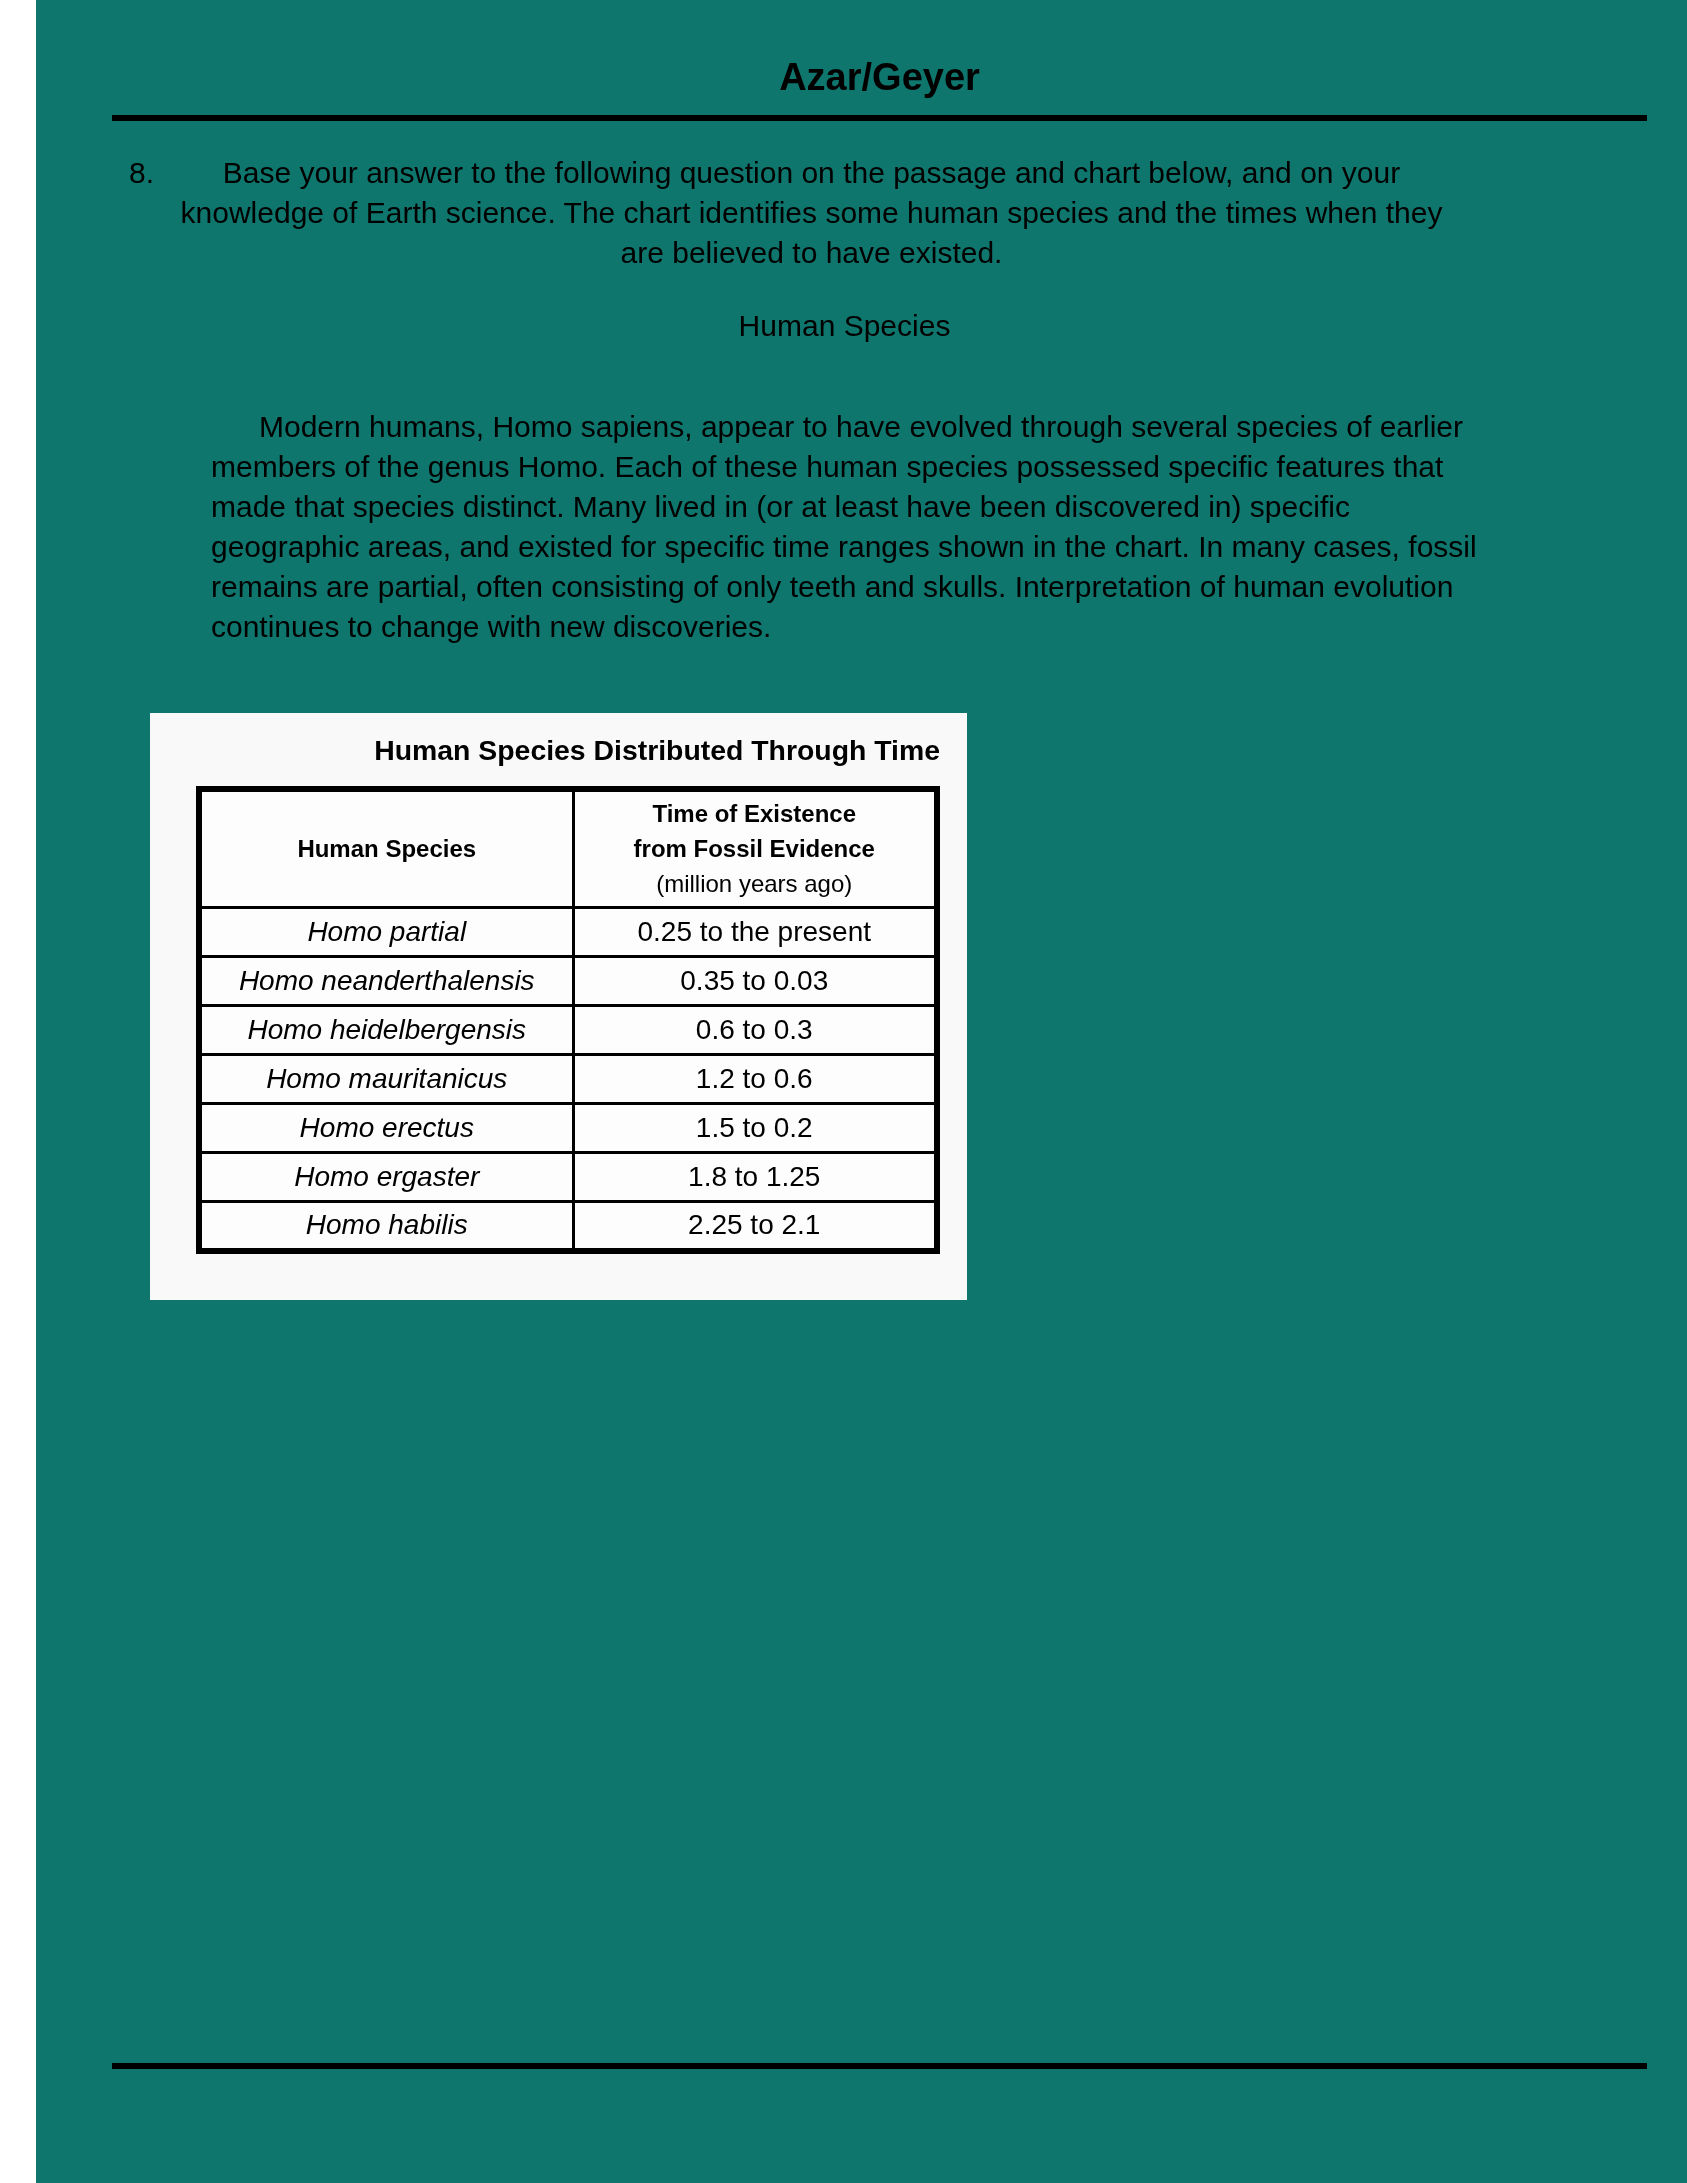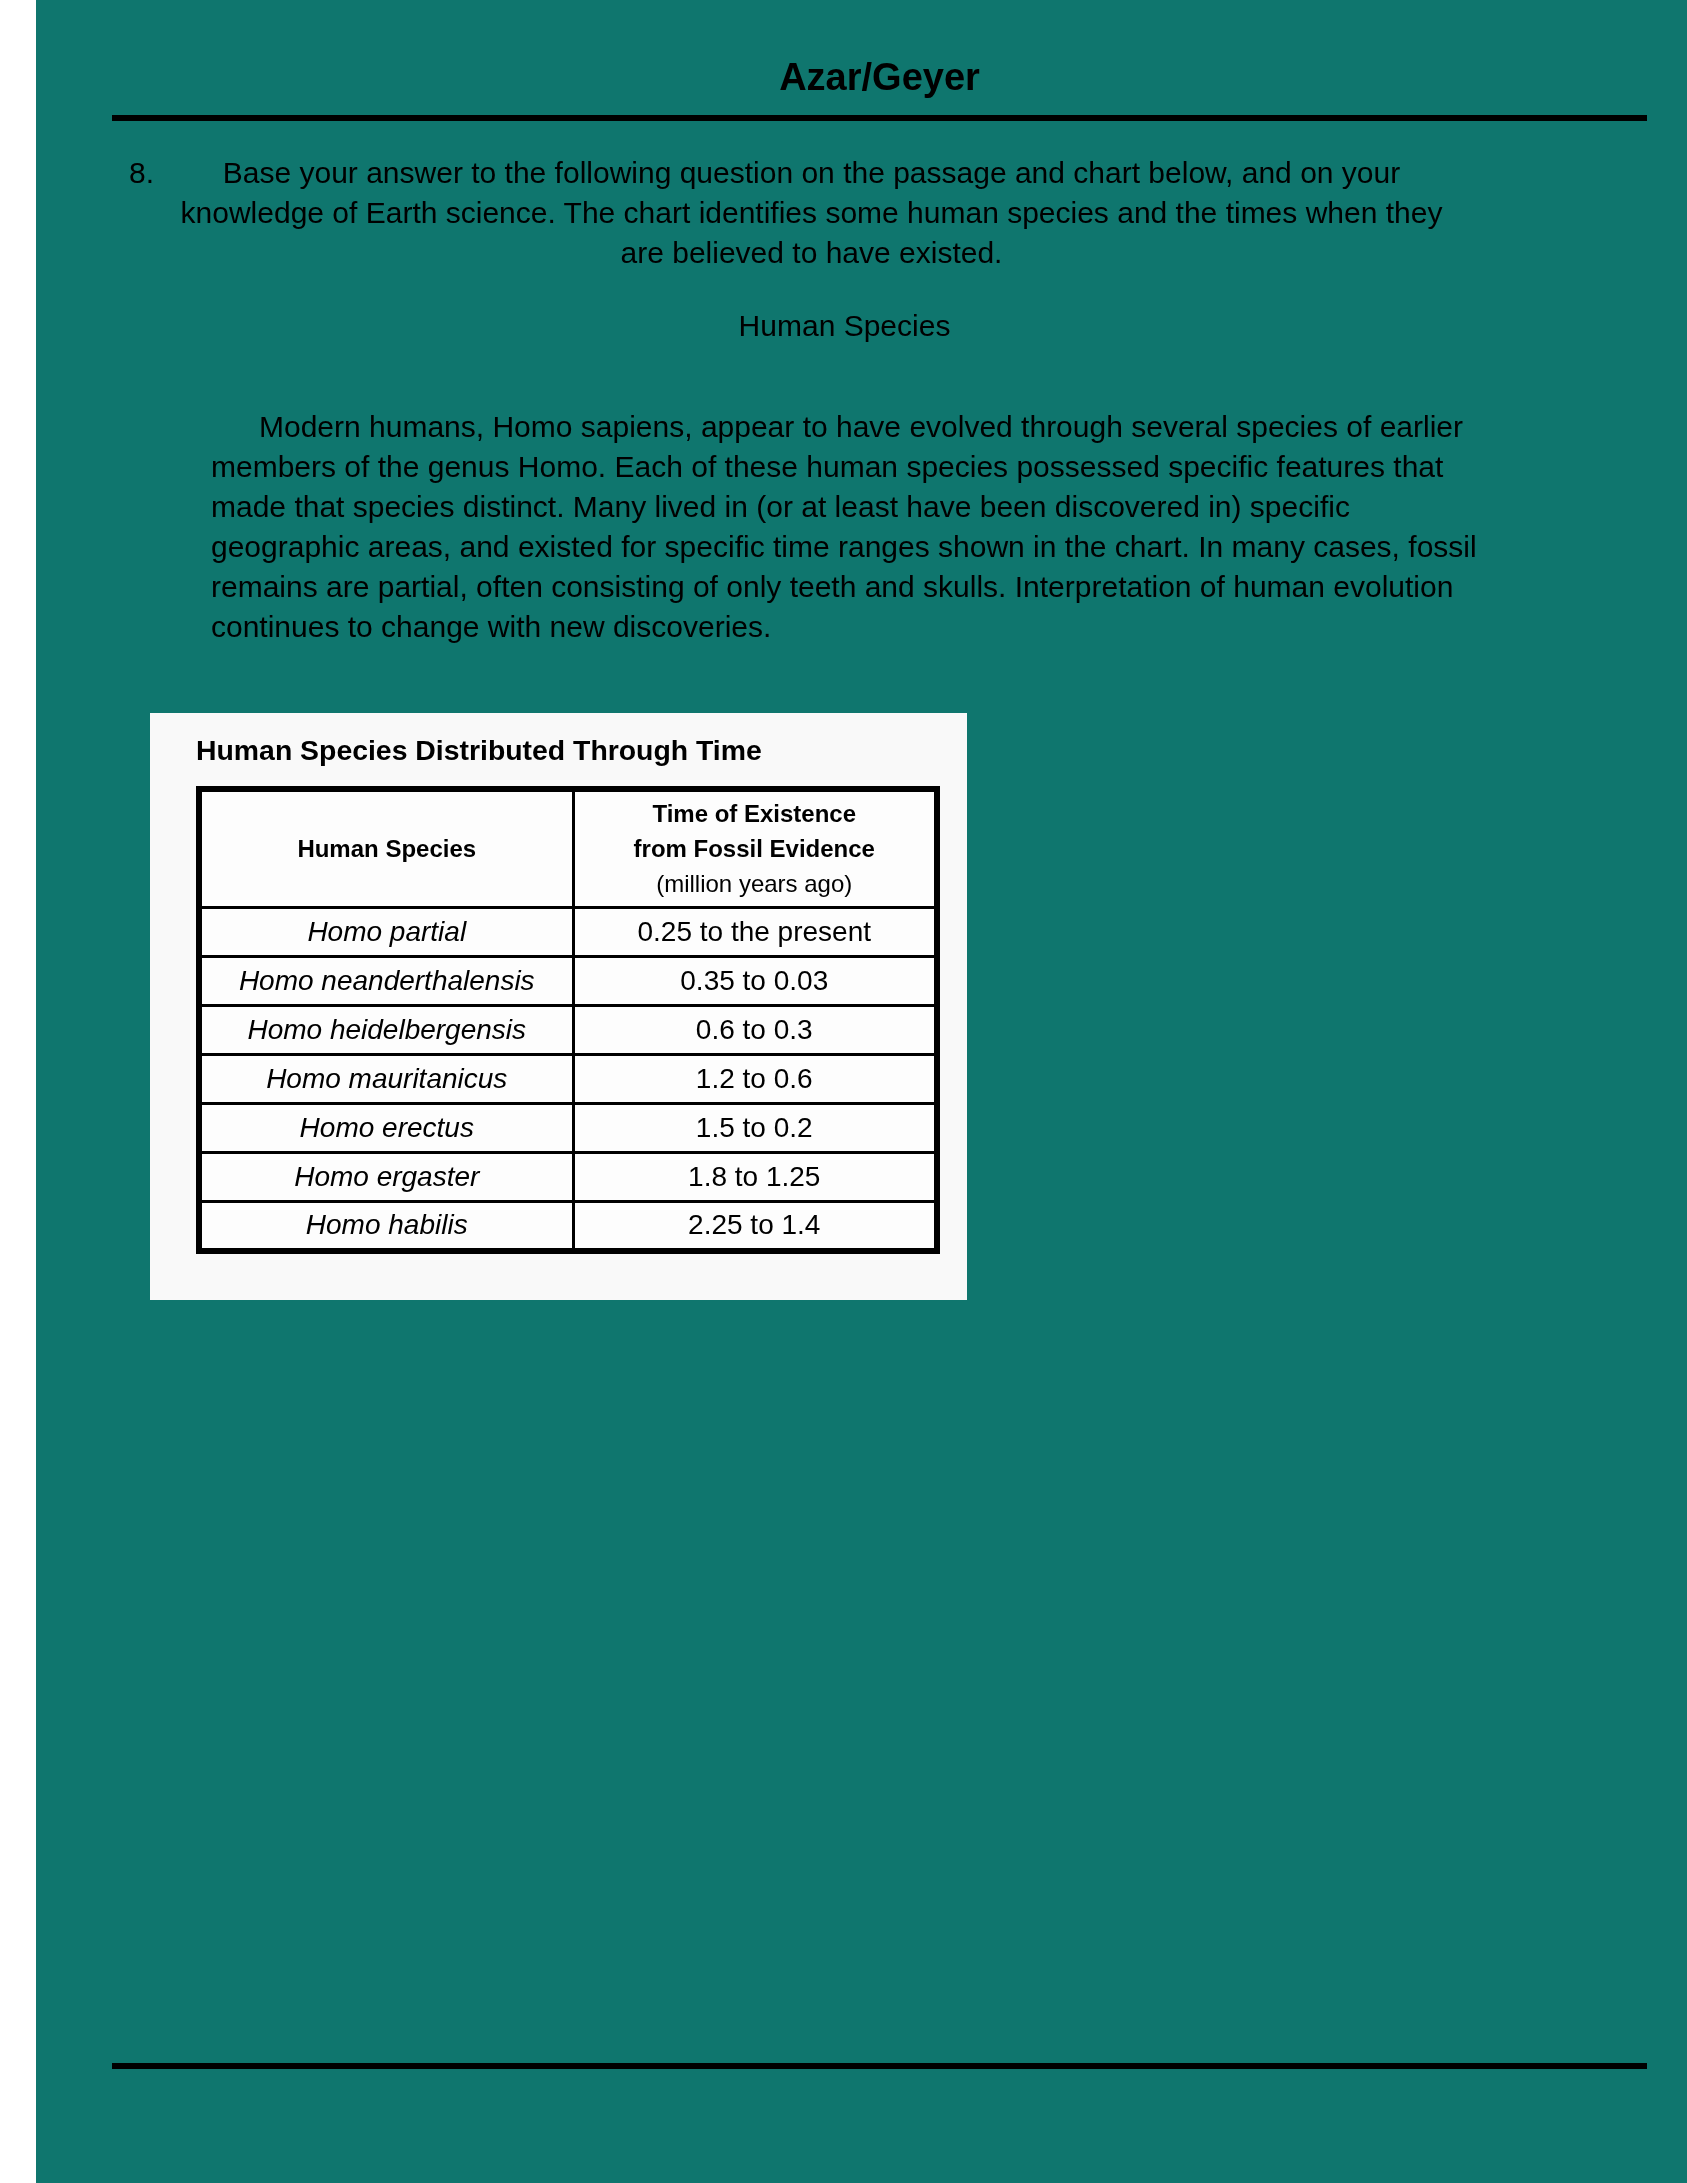--- a/index.html
+++ b/index.html
@@ -60,21 +60,21 @@
   }
   .table-figure {
     margin: 66px 0 0 114px;
     width: 817px;
     padding: 21px 0 46px 0;
     background: #f9f9f9;
   }
   .table-title {
     width: 744px;
     margin-left: 46px;
-    text-align: left;
+    text-align: right;
     font-size: 28.4px;
     font-weight: bold;
   }
   table.species-table {
     margin: 18.5px 0 0 46px;
     width: 744px;
     border-collapse: collapse;
     border: 6px solid #000000;
     background: #fdfdfd;
   }
@@ -168,21 +168,21 @@
         <tr class="data-row">
           <td class="species-cell">Homo erectus</td>
           <td class="time-cell">1.5 to 0.2</td>
         </tr>
         <tr class="data-row">
           <td class="species-cell">Homo ergaster</td>
           <td class="time-cell">1.8 to 1.25</td>
         </tr>
         <tr class="data-row">
           <td class="species-cell">Homo habilis</td>
-          <td class="time-cell">2.25 to 1.4</td>
+          <td class="time-cell">2.25 to 2.1</td>
         </tr>
       </tbody>
     </table>
   </div>
 
   <div class="footer-rule"></div>
 
 </div>
 
 

